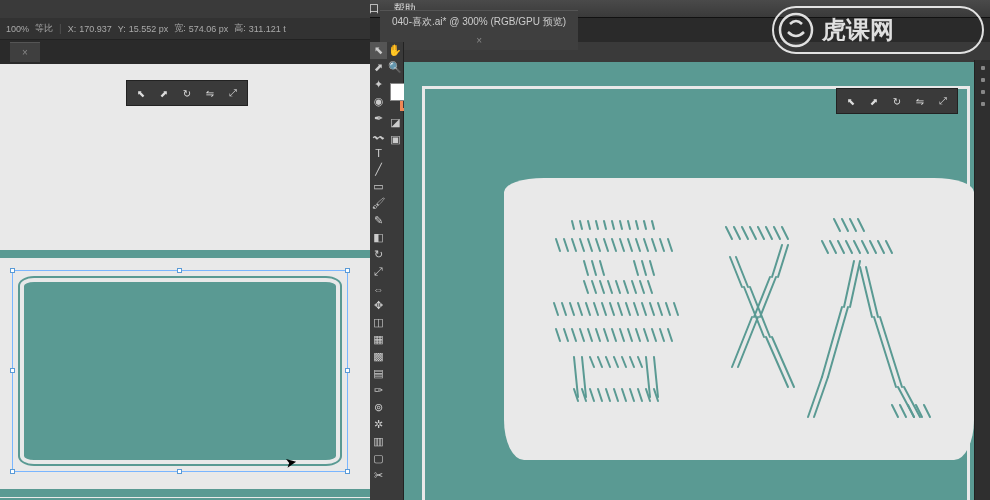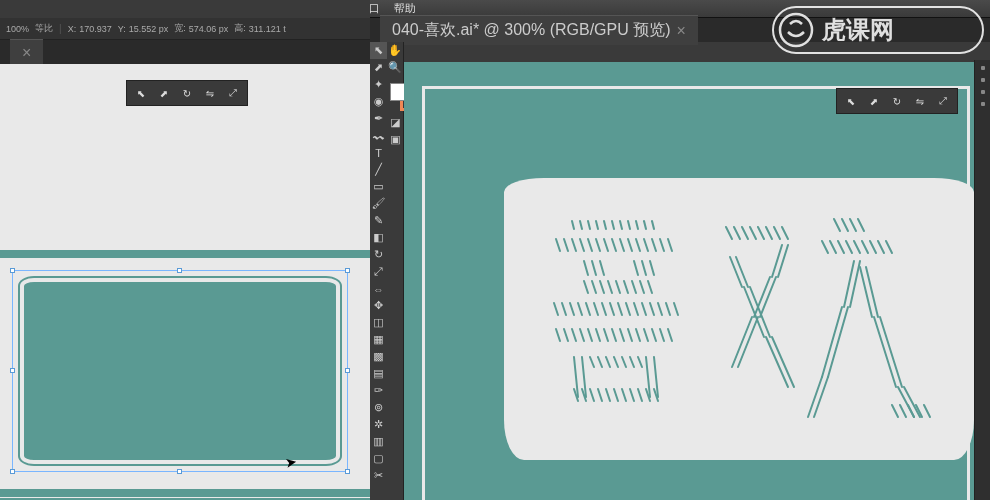--- a/index.html
+++ b/index.html
@@ -36,22 +36,22 @@
 .control-bar .sep { color: #555; }
 .sw-fill { width: 14px; height: 14px; background: #fff; border: 1px solid #555; }
 .sw-stroke { width: 14px; height: 14px; background: #5a9a93; border: 1px solid #555; }
 .sw-diag { width: 14px; height: 14px; background: linear-gradient(45deg, transparent 45%, #d33 45%, #d33 55%, transparent 55%), #fff; border: 1px solid #555; }
 .doc-tab-bar {
   height: 24px; background: #2a2a2a;
   display: flex; align-items: center; padding: 0 10px;
 }
 .doc-tab {
   background: #3f3f3f; padding: 4px 12px;
-  font-size: 16px; color: #ccc; border-top: 1px solid #555;
-  display: flex; align-items: center; gap: 6px;
+  font-size: 10px; color: #ccc; border-top: 1px solid #555;
+  display: flex; align-items: center; gap: 6px; flex-direction: column;
 }
 .doc-tab .x { color: #888; }
 .left-canvas-wrap {
   position: absolute; left: 0; right: 0; top: 64px; bottom: 0;
   background: #e9e9e9; overflow: hidden;
 }
 .left-teal-top { position: absolute; left: 0; right: 0; top: 186px; height: 8px; background: #5a9a93; }
 .left-sel-area {
   position: absolute; left: 8px; top: 202px; width: 344px; height: 210px;
 }

